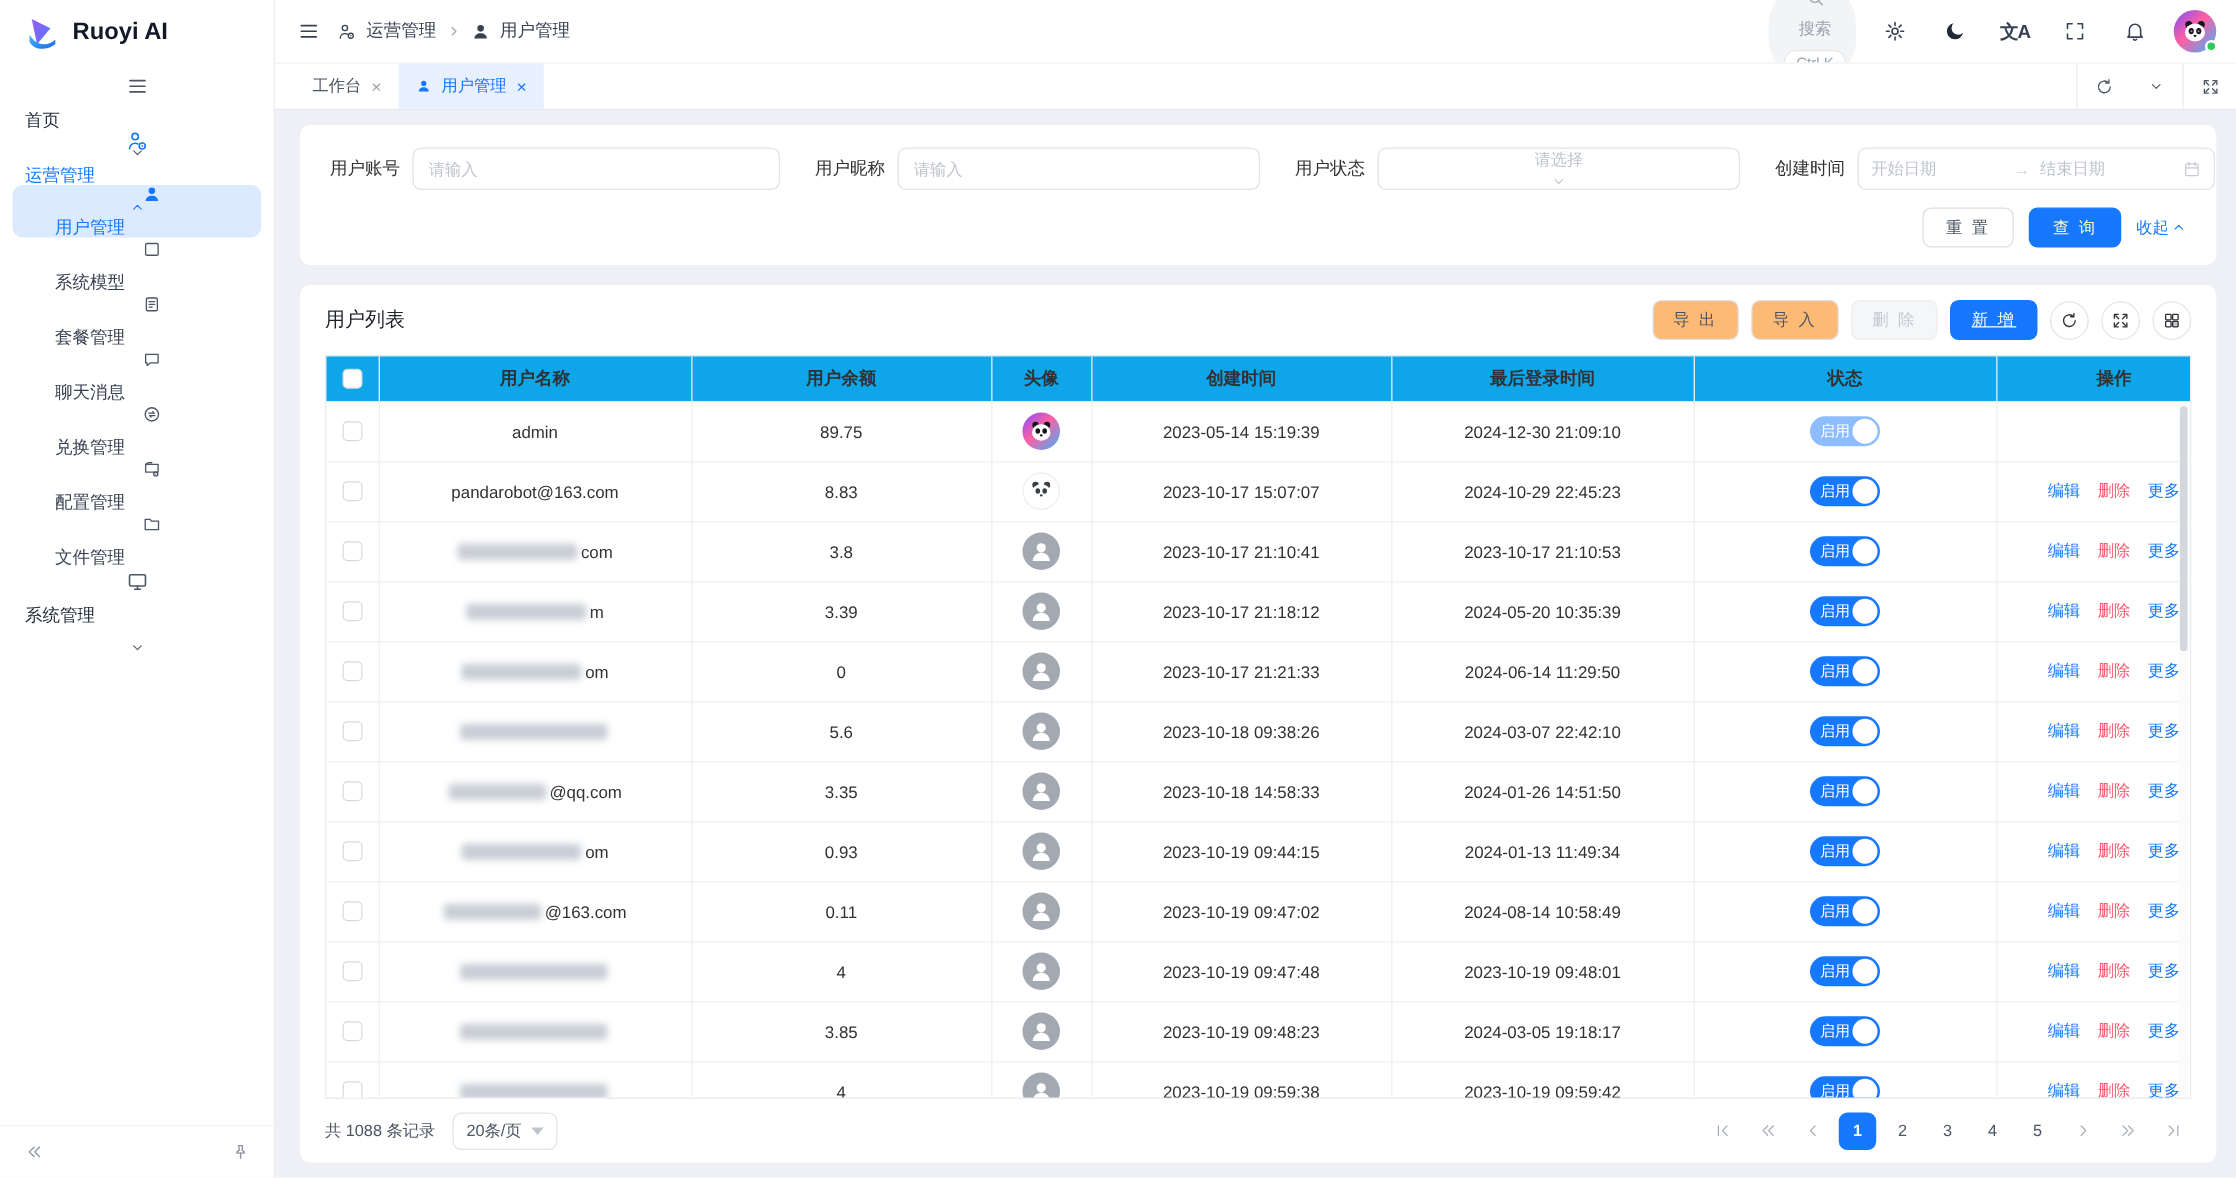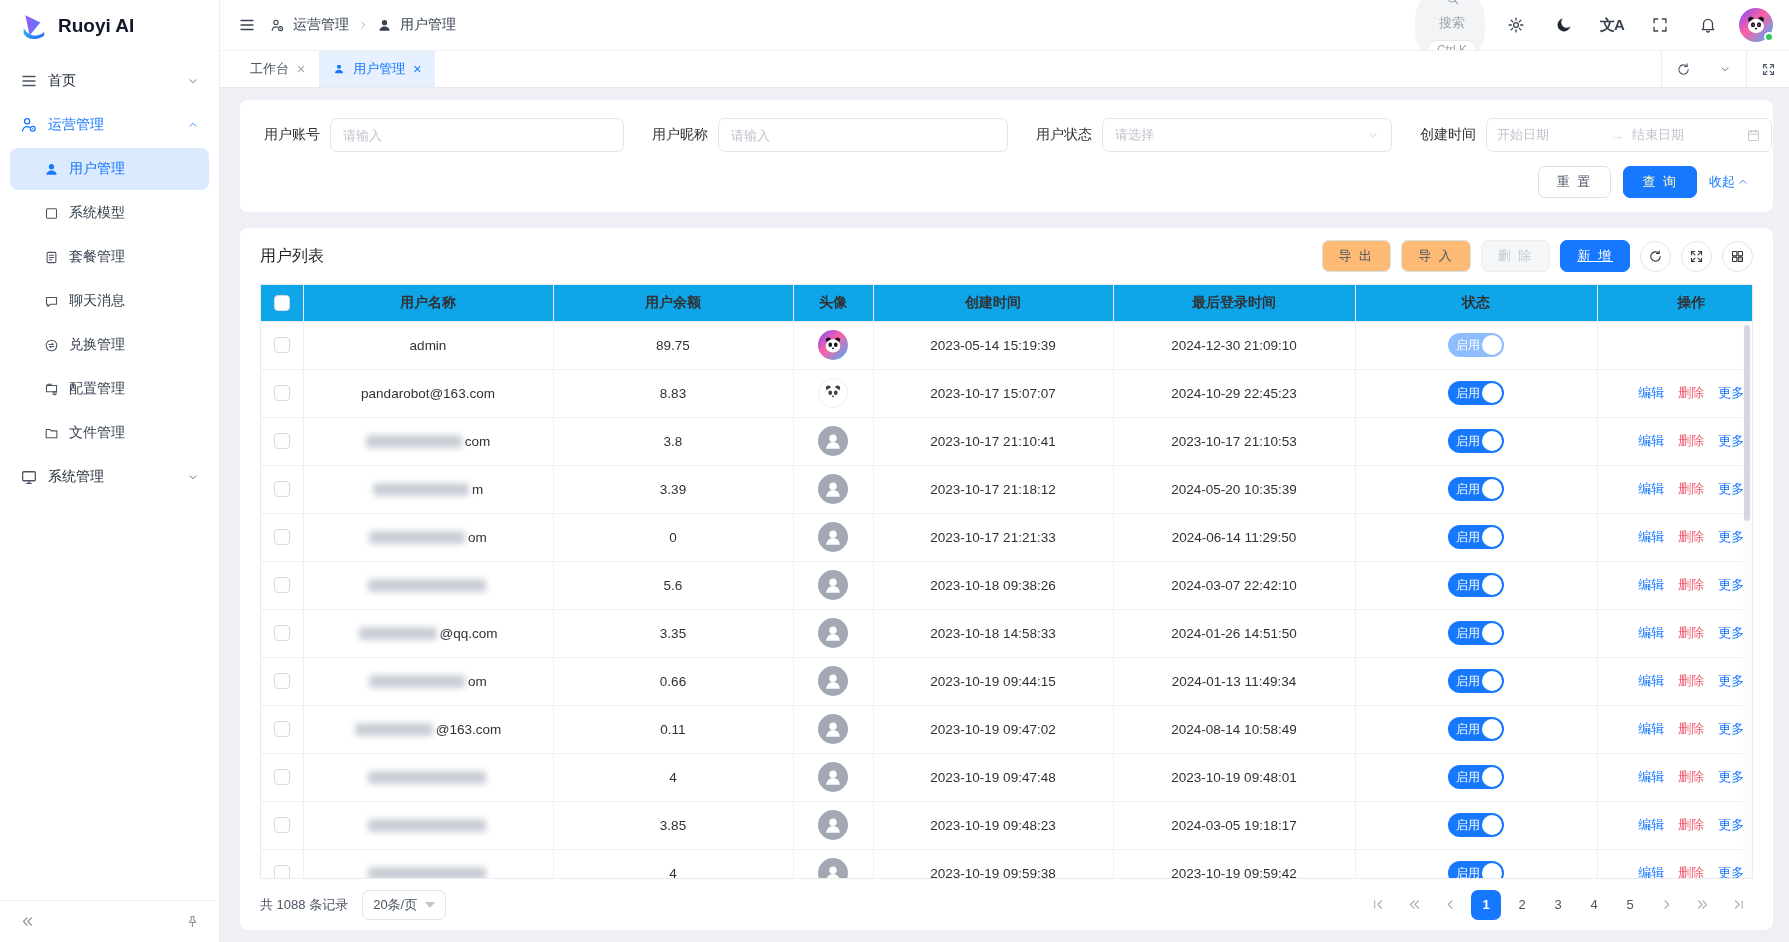--- a/index.html
+++ b/index.html
@@ -16,21 +16,21 @@
   .ic.fill svg{fill:currentColor;stroke:none;}
   .ic.sm svg{width:15px;height:15px;}
   .ic.xs svg{width:12px;height:12px;}
 
   
   .sidebar{width:220px;height:100%;background:#fff;border-right:1px solid #ececf0;display:flex;flex-direction:column;flex-shrink:0;position:relative;}
   .logo-row{height:52px;display:flex;align-items:center;gap:10px;padding:0 18px;flex-shrink:0;}
   .logo-mark{width:30px;height:30px;flex-shrink:0;}
   .logo-name{font-size:19px;font-weight:bold;color:#111827;}
   .menu{flex:1;padding:8px 10px;overflow:hidden;}
-  .menu-item{height:42px;display:flex;align-items:center;gap:10px;padding:0 10px;border-radius:8px;color:#1f2937;cursor:pointer;margin-bottom:2px;}
+  .menu-item{height:42px;display:flex;gap:10px;padding:0 10px;border-radius:8px;color:#1f2937;cursor:pointer;margin-bottom:2px;flex-direction:column;}
   .menu-item .lbl{flex:1;font-size:14px;}
   .menu-item .chev{color:#6b7280;}
   .menu-item.parent-active{color:var(--accent);}
   .menu-item.parent-active .chev{color:var(--accent);}
   .submenu .menu-item{padding-left:34px;color:#374151;}
   .submenu .menu-item.active{background:#dbeafe;color:var(--accent);}
   .menu .ic{color:#4b5563;}
   .menu-item.parent-active .ic, .submenu .menu-item.active .ic{color:var(--accent);}
   .sidebar-foot{height:42px;border-top:1px solid #f1f2f4;display:flex;align-items:center;justify-content:space-between;padding:0 14px;color:#8a919c;flex-shrink:0;}
   .foot-btn{width:26px;height:26px;border-radius:6px;display:flex;align-items:center;justify-content:center;cursor:pointer;}
@@ -69,21 +69,21 @@
   .content{flex:1;padding:12px 16px 12px 20px;display:flex;flex-direction:column;min-height:0;}
   .card{background:#fff;border-radius:8px;}
 
   
   .filter-card{height:112px;padding:18px 24px 12px;margin-bottom:16px;flex-shrink:0;position:relative;}
   .filter-row{display:flex;align-items:center;gap:0;}
   .f-group{display:flex;align-items:center;margin-right:28px;}
   .f-label{font-size:14px;color:#303133;margin-right:10px;white-space:nowrap;}
   .f-input{height:34px;border:1px solid #e1e4e8;border-radius:7px;padding:0 12px;font-size:13px;color:#333;background:#fff;outline:none;}
   .f-input::placeholder{color:#bfc4cc;}
-  .f-select{width:290px;height:34px;border:1px solid #e1e4e8;border-radius:7px;display:flex;align-items:center;justify-content:space-between;padding:0 12px;color:#bfc4cc;font-size:13px;cursor:pointer;}
+  .f-select{width:290px;height:34px;border:1px solid #e1e4e8;border-radius:7px;display:flex;align-items:center;justify-content:space-between;padding:0 12px;color:#bfc4cc;font-size:13px;cursor:pointer;flex-direction:column;}
   .f-range{width:286px;height:34px;border:1px solid #e1e4e8;border-radius:7px;display:flex;align-items:center;padding:0 10px;gap:8px;color:#bfc4cc;font-size:13px;cursor:text;}
   .f-range .ph{flex:1;}
   .f-range .arrow{color:#d0d3d9;}
   .filter-actions{position:absolute;right:24px;bottom:14px;display:flex;align-items:center;gap:12px;}
   .btn{height:32px;padding:0 18px;border-radius:7px;font-size:13px;display:inline-flex;align-items:center;justify-content:center;cursor:pointer;border:1px solid #dcdfe6;background:#fff;color:#4b5563;letter-spacing:2px;}
   .btn.primary{background:var(--accent);border-color:var(--accent);color:#fef9c3;}
   .collapse-link{color:var(--accent);font-size:13px;display:flex;align-items:center;gap:2px;cursor:pointer;}
 
   
   .table-card{flex:1;display:flex;flex-direction:column;min-height:0;padding:0 20px;}
@@ -652,21 +652,21 @@
                 <td>2024-01-26 14:51:50</td>
                 <td><span class="toggle">
                     <span class="tg-lbl">启用</span>
                     <span class="knob"></span>
                   </span></td>
                 <td><span class="op-link">编辑</span><span class="op-link danger">删除</span><span class="op-link">更多</span></td>
               </tr>
               <tr>
                 <td><span class="cb"></span></td>
                 <td><span class="blur-bar" style="width:96px"></span><span>om</span></td>
-                <td>0.66</td>
+                <td>0.93</td>
                 <td><span class="row-avatar generic">
                     <svg viewBox="0 0 24 24" fill="#fff" stroke="none">
                       <circle cx="12" cy="9" r="4"></circle>
                       <path d="M4.5 20.5a7.5 7.5 0 0 1 15 0z"></path>
                     </svg>
                   </span></td>
                 <td>2023-10-19 09:44:15</td>
                 <td>2024-01-13 11:49:34</td>
                 <td><span class="toggle">
                     <span class="tg-lbl">启用</span>

